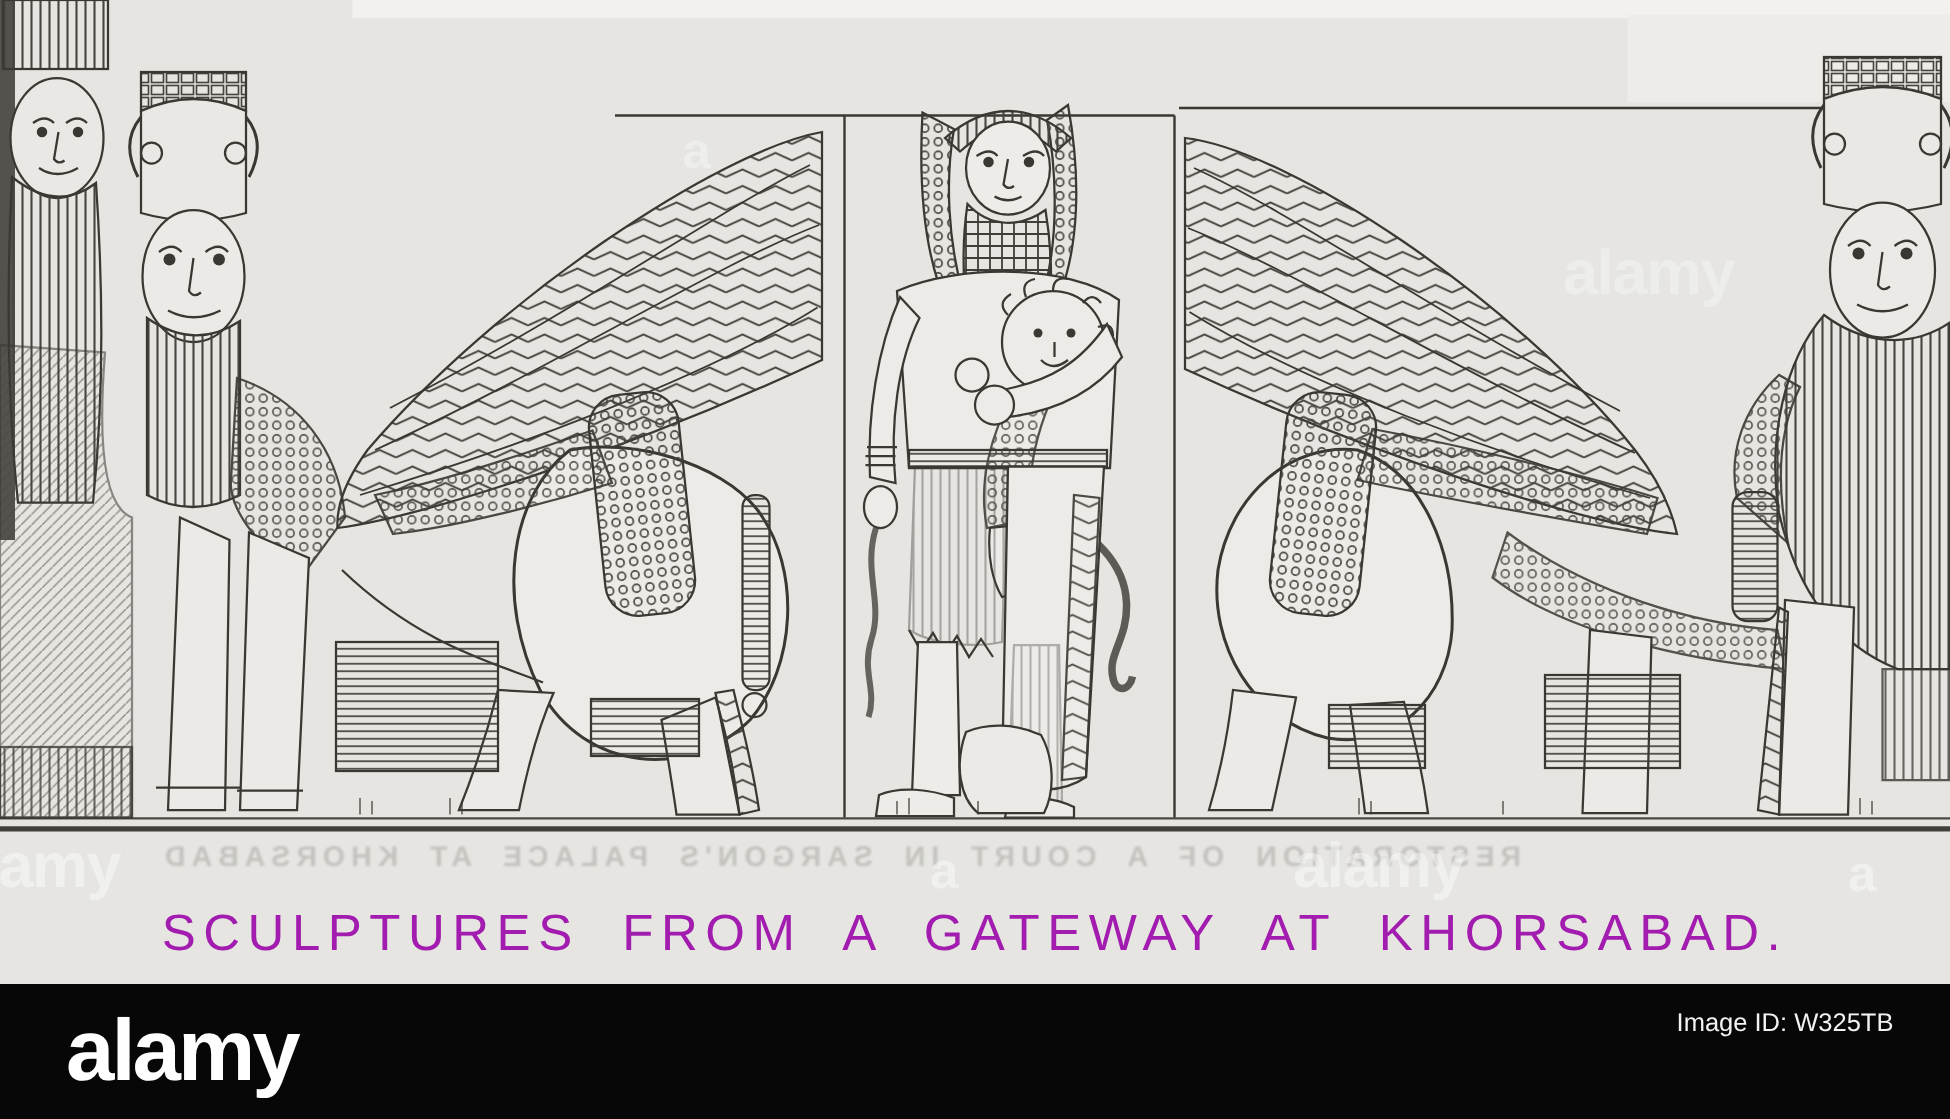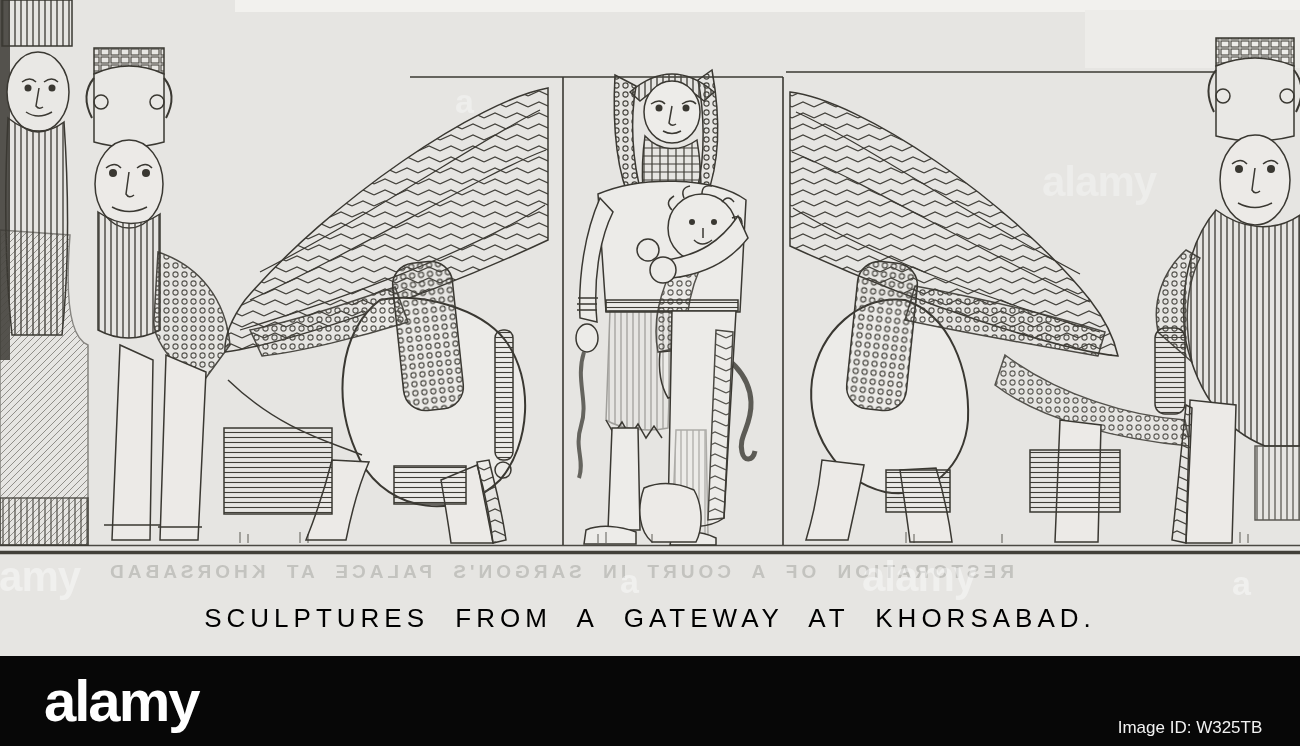--- a/index.html
+++ b/index.html
@@ -4,21 +4,21 @@
 <style>
   html,body{margin:0;padding:0;background:#888;}
   .stage{
     position:relative;width:1300px;height:746px;overflow:hidden;
     background:#e6e5e2;font-family:"Liberation Sans",sans-serif;
   }
   .art{position:absolute;left:0;top:0;}
   
   .caption{
     position:absolute;left:0;top:603px;width:1300px;text-align:center;
-    font-size:26px;letter-spacing:5px;word-spacing:14px;color:#000000;
+    font-size:34px;letter-spacing:5px;word-spacing:14px;color:#a21caf;
     font-family:"Liberation Sans",sans-serif;
   }
   
   .mirror{
     position:absolute;left:70px;top:561px;width:980px;text-align:center;
     transform:scaleX(-1);font-size:19px;font-weight:bold;letter-spacing:4px;
     word-spacing:8px;color:rgba(116,116,110,0.30);white-space:nowrap;
     filter:blur(0.6px);
   }
   
@@ -36,21 +36,21 @@
   .footer{
     position:absolute;left:0;top:656px;width:1300px;height:90px;background:#070707;
   }
   .footer .logo{
     position:absolute;left:44px;top:0px;color:#fff;font-size:58px;font-weight:bold;
     letter-spacing:-2px;line-height:90px;
   }
   .footer .idblock{
     position:absolute;right:2px;top:16px;width:216px;text-align:center;color:#fff;
   }
-  .footer .imgid{font-size:17px;font-weight:normal;color:#f2f2f2;margin-top:46px;}
+  .footer .imgid{font-size:17px;font-weight:normal;color:#f2f2f2;}
   .footer .url{font-size:21px;font-weight:bold;margin-top:5px;}
 </style>
 </head>
 <body>
 
 <div class="stage">
 
   <svg class="art" width="1300" height="656" viewBox="0 0 1300 656">
     <defs>
       <pattern id="pvert" width="6" height="10" patternUnits="userSpaceOnUse">

